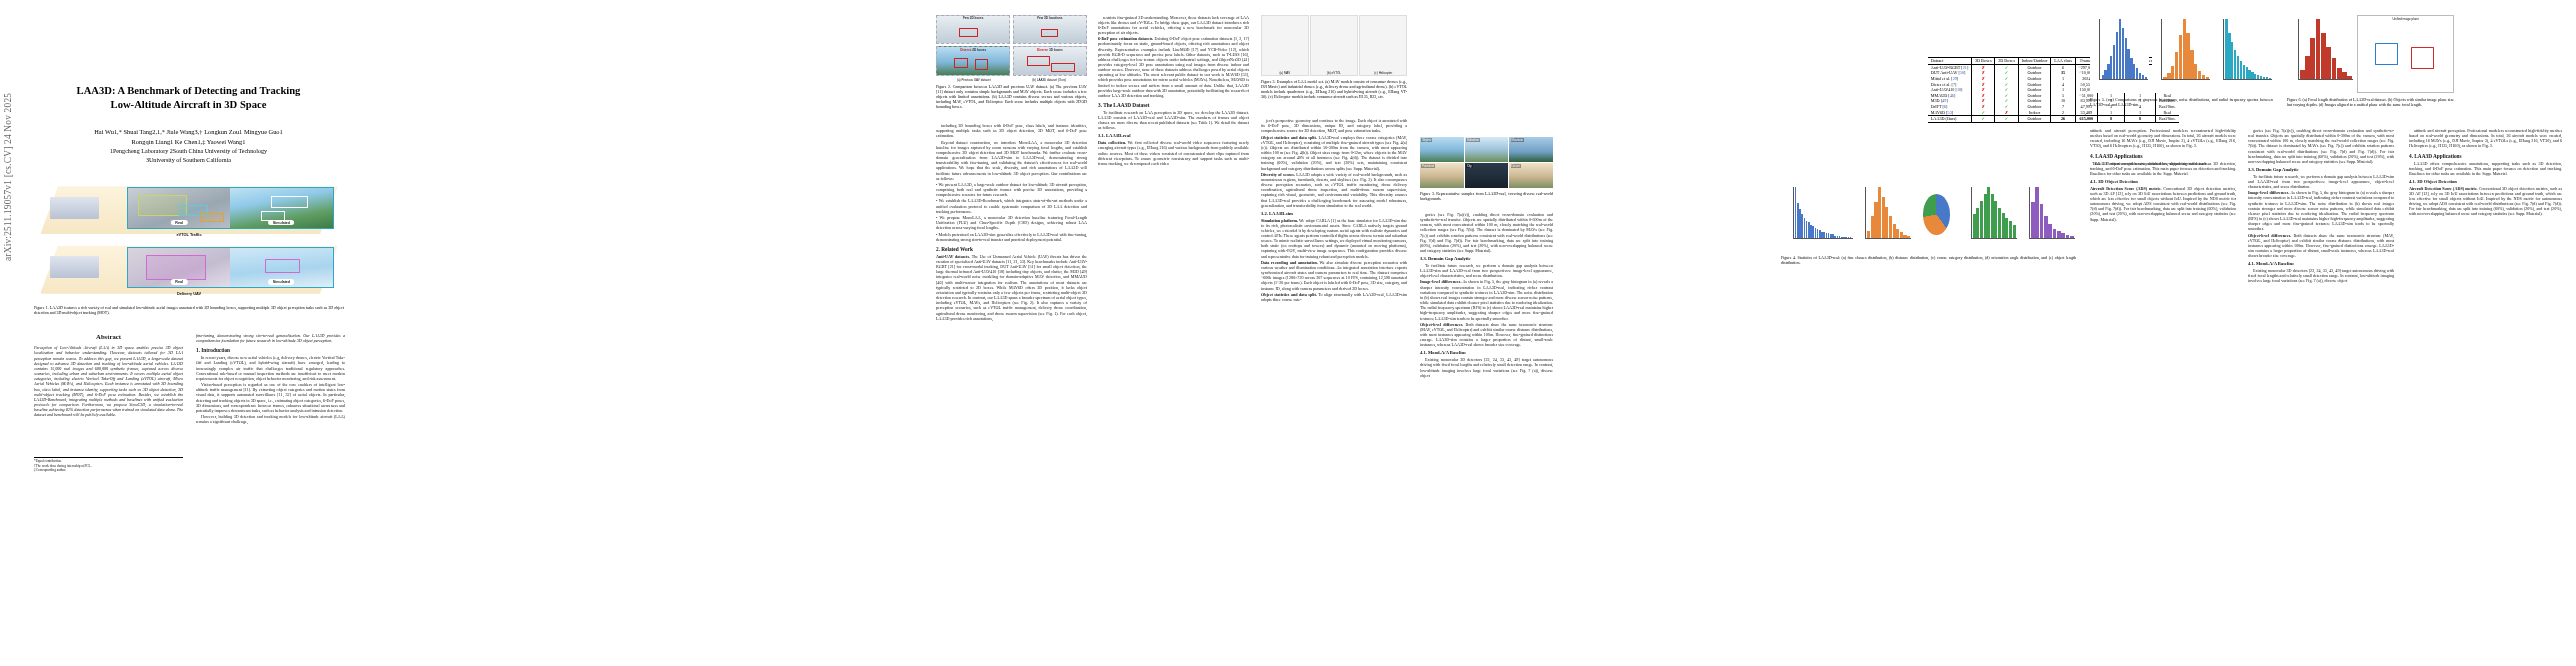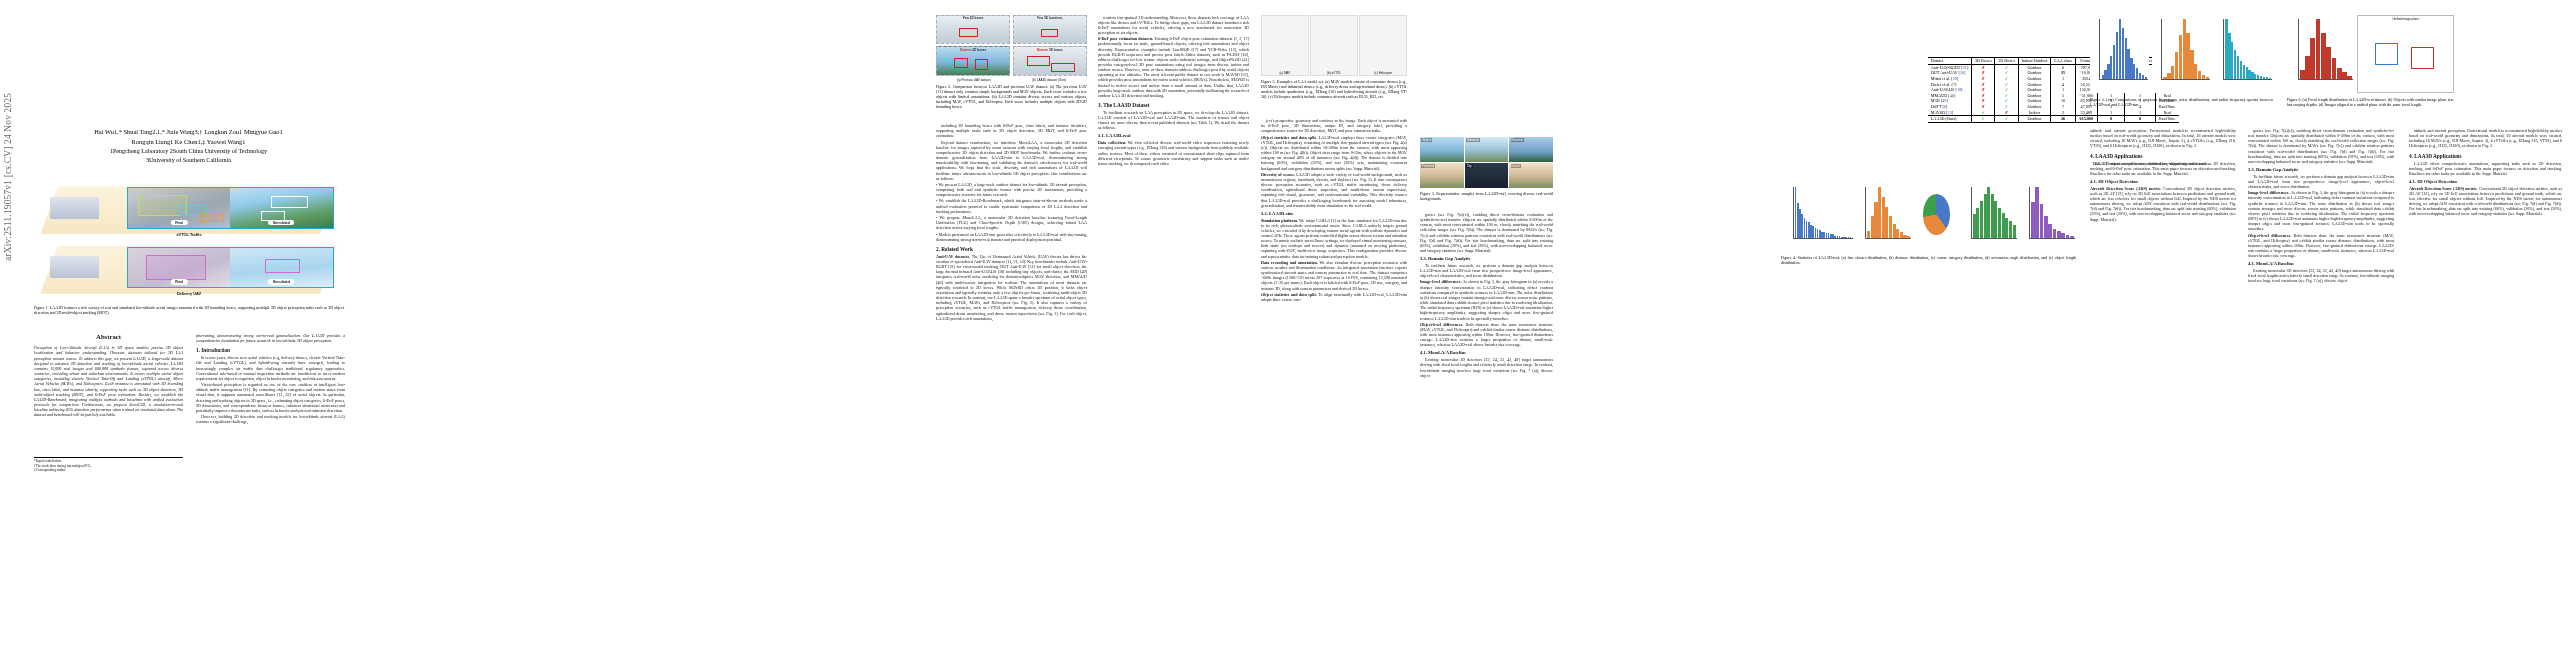--- a/index.html
+++ b/index.html
@@ -115,20 +115,24 @@
 </style>
 </head>
 <body>
 
 <div class="sheet">
 
   <div class="page" id="page1">
 
     <div class="arxiv-stamp">arXiv:2511.19057v1  [cs.CV]  24 Nov 2025</div>
 
+    <div class="title" style="left:33px;top:84px;width:311px;">
+      <div>LAA3D: A Benchmark of Detecting and Tracking</div>
+      <div>Low-Altitude Aircraft in 3D Space</div>
+    </div>
 
     <div class="authors" style="left:33px;top:127px;width:311px;">
       <div>Hai Wu1,*    Shuai Tang2,1,*    Jiale Wang3,†    Longkun Zou1    Mingyue Guo1</div>
       <div>Rongqin Liang1    Ke Chen1,‡    Yaowei Wang1</div>
       <div class="affil">1Pengcheng Laboratory    2South China University of Technology</div>
       <div class="affil">3University of Southern California</div>
     </div>
 
     <div class="fig teaser" style="left:34px;top:183px;width:310px;height:114px;">
       <div class="fig-inner">

